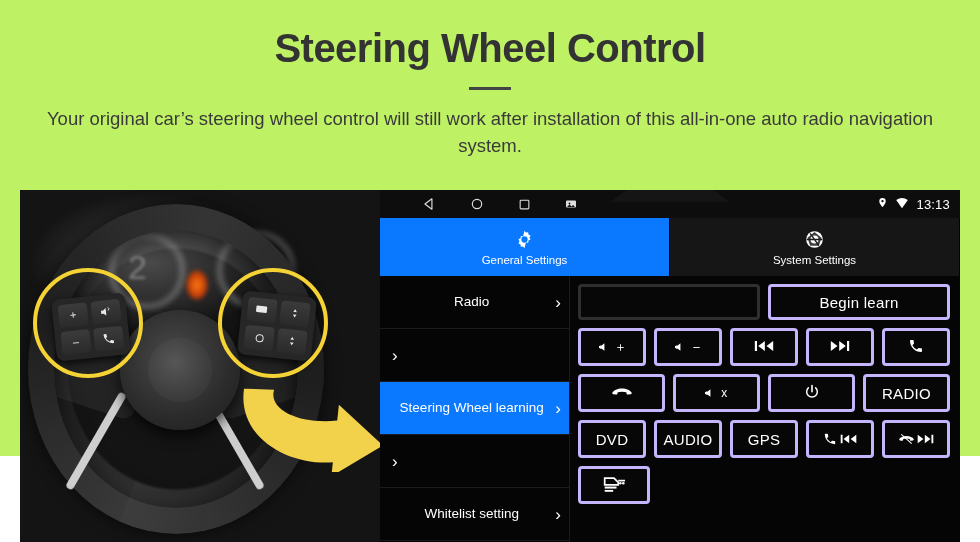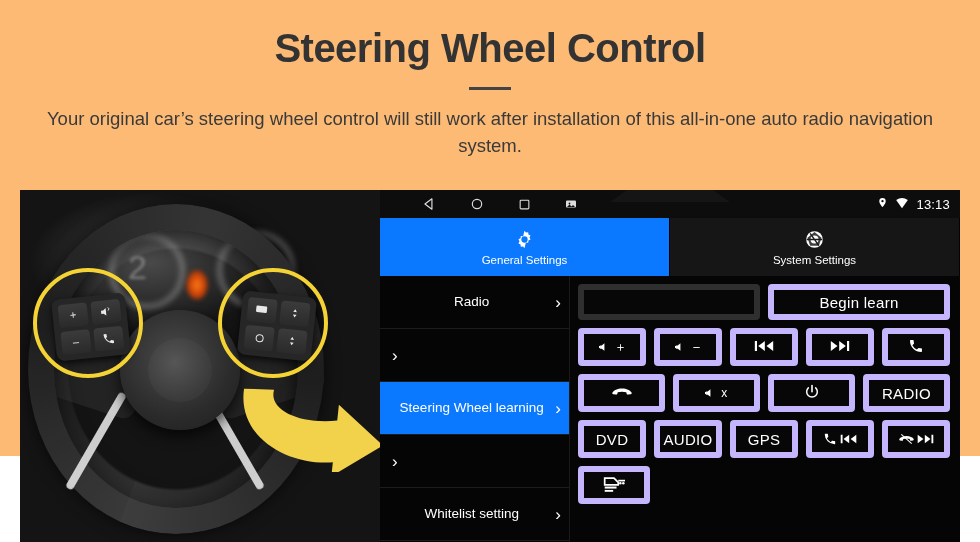--- a/index.html
+++ b/index.html
@@ -2,21 +2,21 @@
 <html><head>
 <meta charset="utf-8">
 <style>
   * { box-sizing: border-box; margin: 0; padding: 0; }
   html, body {
     width: 980px; height: 542px;
     background: #ffffff;
     font-family: "Liberation Sans", sans-serif;
     overflow: hidden;
   }
-  .page { position: relative; width: 980px; height: 456px; background:#fdba74; }
+  .page { position: relative; width: 980px; height: 456px; background:#bef264; }
 
   
   .header { width: 980px; padding-top: 26px; text-align: center; }
   .title {
     font-size: 40px; font-weight: bold; color: #333333;
     letter-spacing: -0.5px; line-height: 1.1;
   }
   .title-rule {
     width: 42px; height: 3px; background:#444; margin: 17px auto 0;
   }
@@ -169,21 +169,21 @@
   }
   .side-item.active { background:#0A78FF; }
   .side-label {
     flex:1; text-align:center; font-size: 13.5px; color:#fff; line-height:1.15;
   }
   .chev { font-size: 17px; color:#fff; margin-left: 2px; line-height:1; }
 
   .panel { flex:1; padding: 8px 10px 6px 8px; background:#050505; }
   .row { display:flex; gap: 8px; margin-bottom: 8px; }
   .btn {
-    flex:1; height: 38px; border:6px solid #c4b5fd; border-radius:4px;
+    flex:1; height: 38px; border:3px solid #c4b5fd; border-radius:4px;
     background:#070707; display:flex; align-items:center; justify-content:center;
     color:#fff; font-size: 15px; letter-spacing:.3px;
   }
   .btn.field { border-color:#2f2f2f; }
   .row.top .btn { height: 36px; }
   .row.single { }
   .row.single .btn { flex: 0 0 72px; }
   .icon-inline { display:inline-flex; align-items:center; gap:3px; }
   svg { fill: currentColor; }
 </style>

